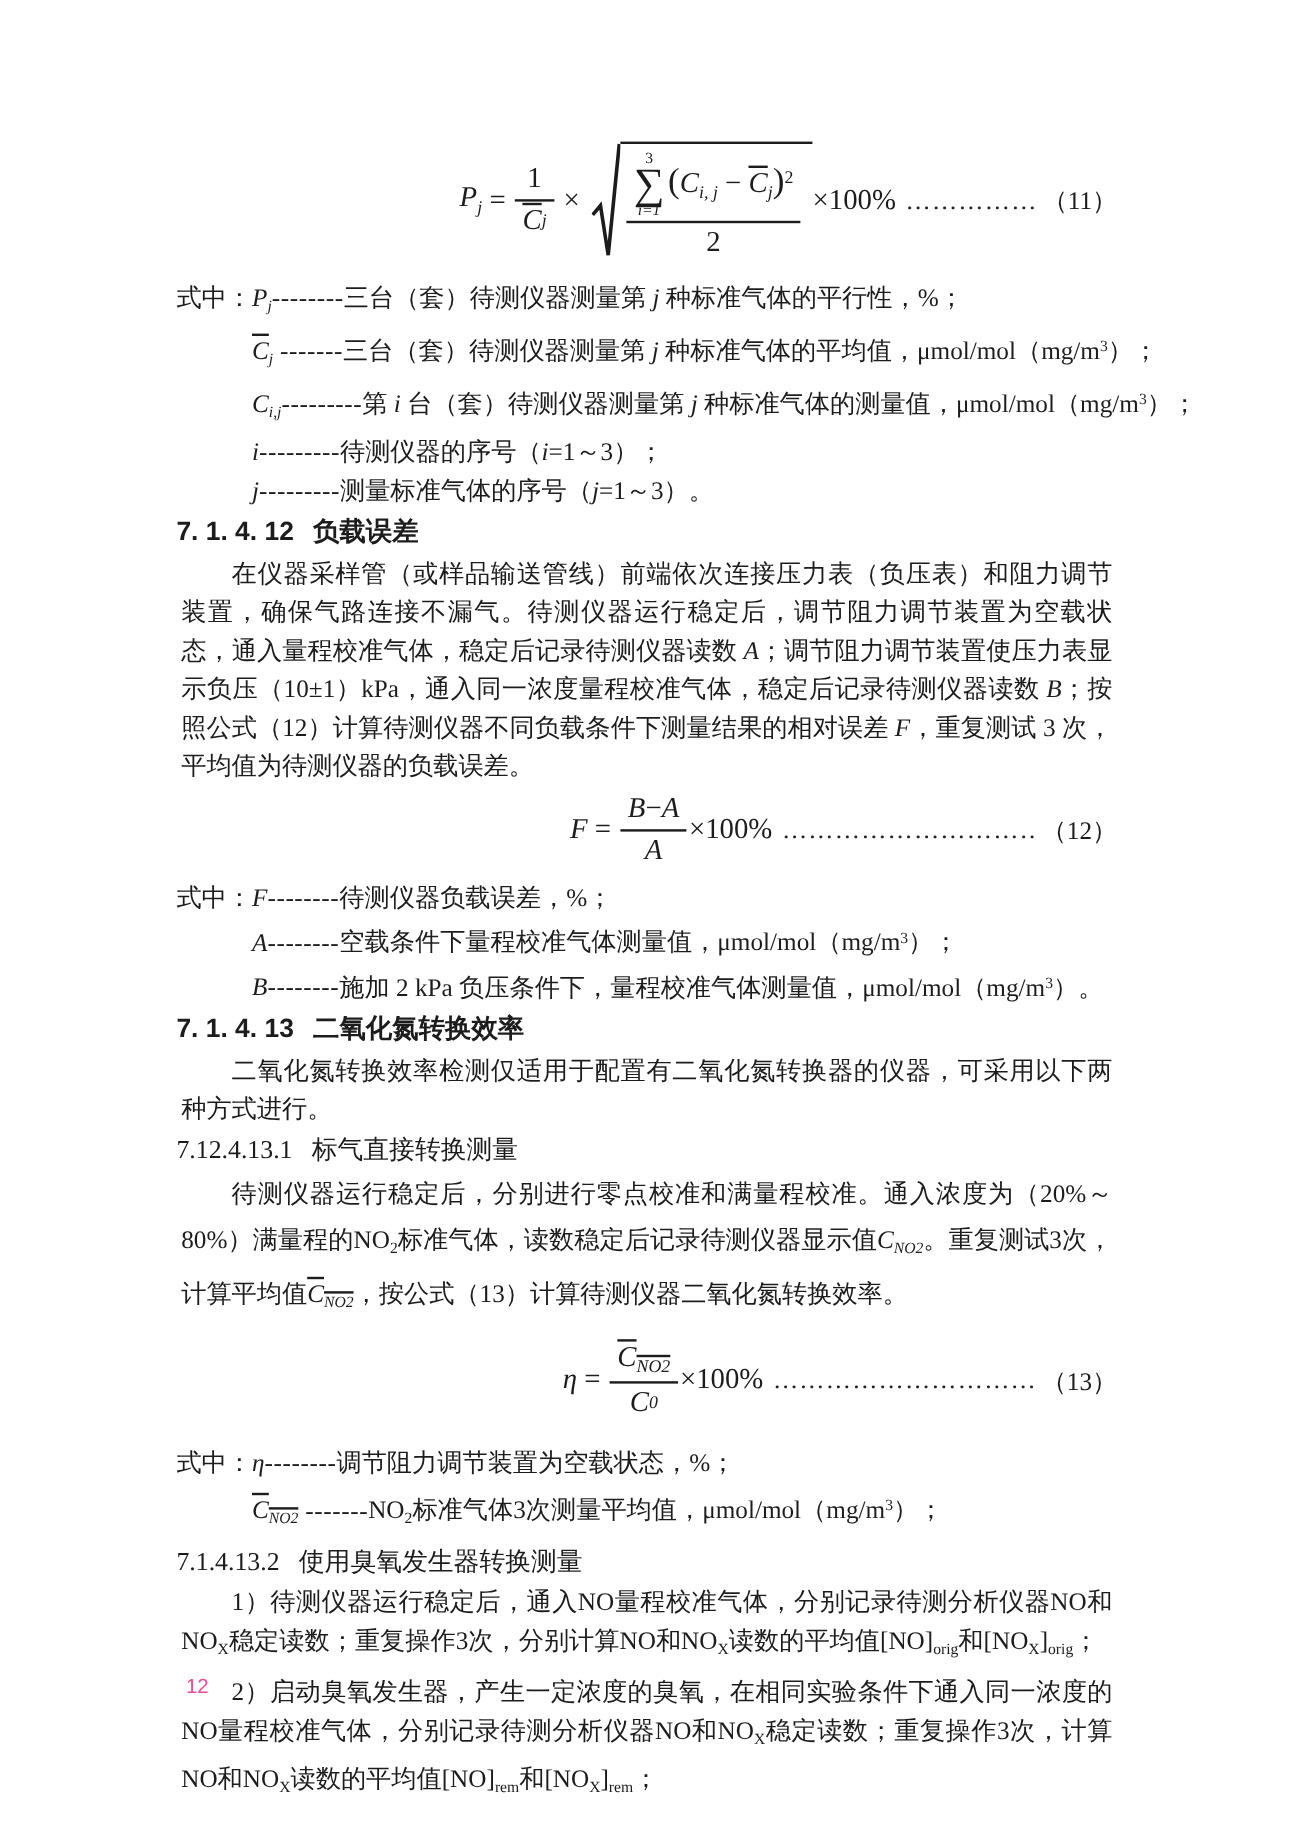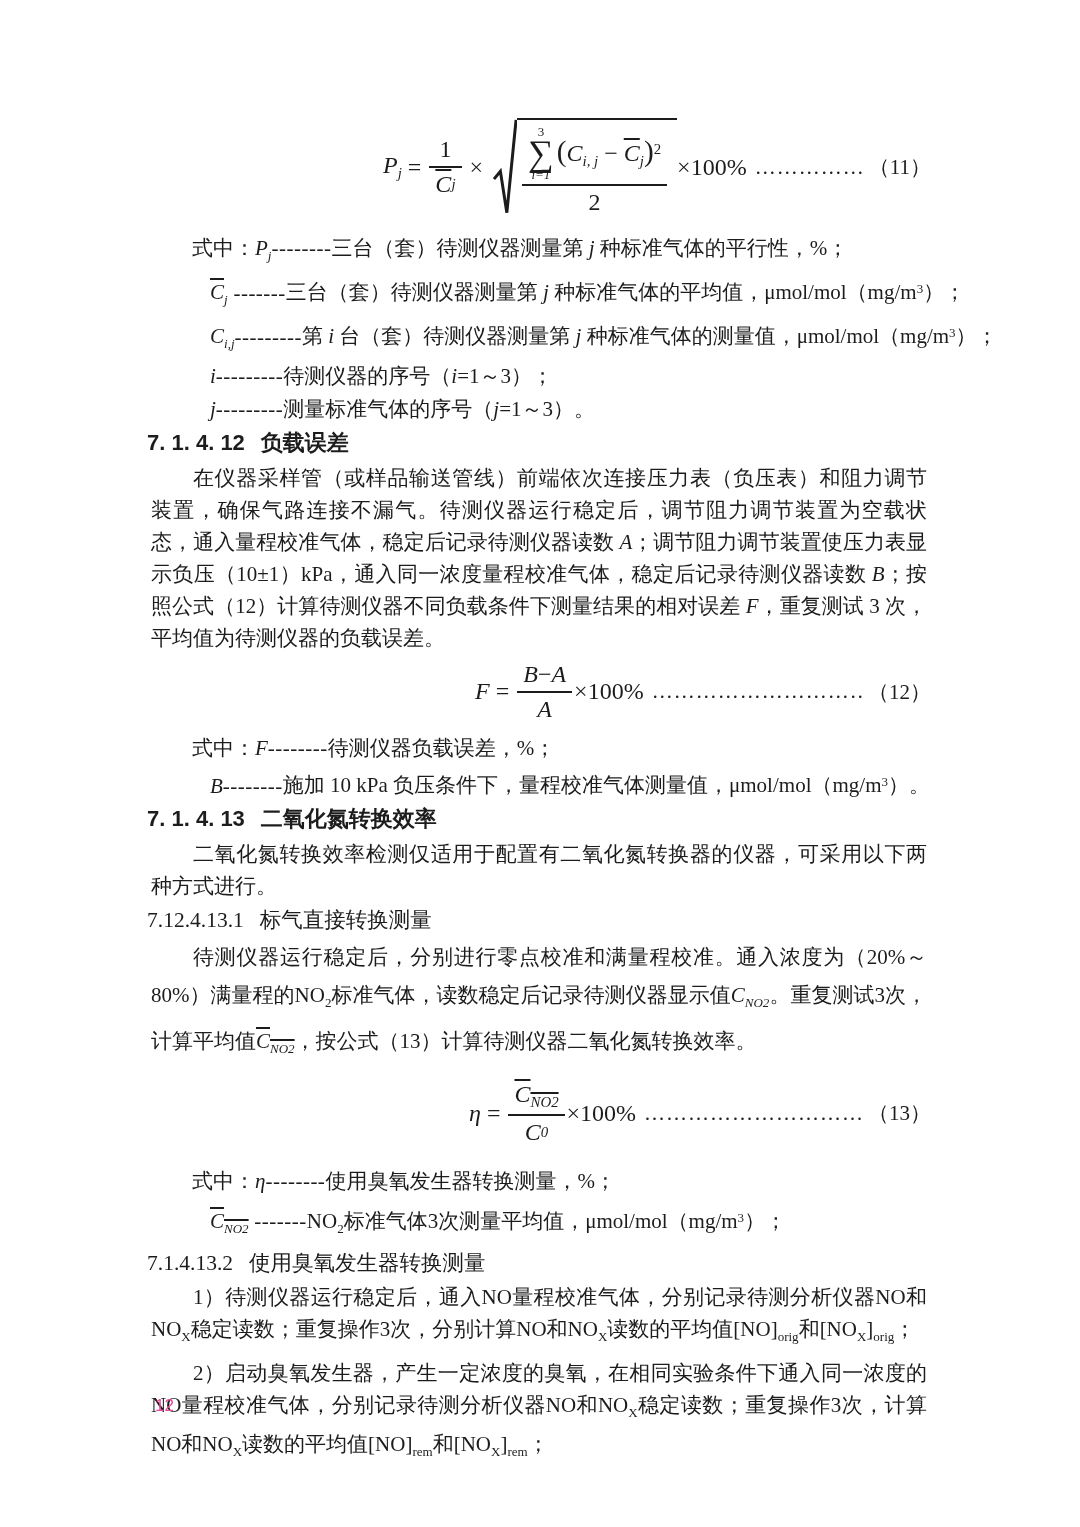--- a/index.html
+++ b/index.html
@@ -46,21 +46,21 @@
   
   .defs{margin:2px 0 2px 0;}
   .def-line{
     font-size:21px;
     line-height:33px;
     padding-left:63px;
     white-space:nowrap;
   }
   .defs.wide .def-line{line-height:36px;}
   .def-line.with-lead{padding-left:0;}
-  .def-lead{letter-spacing:0;margin-left:45px;}
+  .def-lead{letter-spacing:0;}
   .def-var{font-family:"Liberation Serif","DejaVu Serif",serif;}
   .def-dash{letter-spacing:0.5px;}
   
   .i{font-style:italic;font-family:"Liberation Serif","DejaVu Serif",serif;}
   .sub{font-size:0.62em;vertical-align:-0.35em;}
   .sup{font-size:0.62em;vertical-align:0.5em;}
   .ol{text-decoration:overline;text-decoration-thickness:1.5px;}
   .lp{font-size:1.22em;}
   
   .formula{
@@ -201,21 +201,22 @@
             </span>
         </span>
         <span>×100%</span>
       </span>
       <span class="dots">………………………………………………………</span>
       <span class="ftag">（12）</span>
     </div>
 
     <div class="defs">
       <div class="def-line with-lead"><span class="def-lead">式中：</span><span class="def-var"><span class="i">F</span></span><span class="def-dash">--------</span><span class="def-desc"><span>待测仪器负载误差，%；</span></span></div>
-      <div class="def-line"><span class="def-var"><span class="i">B</span></span><span class="def-dash">--------</span><span class="def-desc"><span>施加 10 kPa 负压条件下，量程校准气体测量值，μmol/mol（mg/m</span><span class="sup">3</span><span>）。</span></span></div>
+      <div class="def-line"><span class="def-var"><span class="i">A</span></span><span class="def-dash">--------</span><span class="def-desc"><span>空载条件下量程校准气体测量值，μmol/mol（mg/m</span><span class="sup">3</span><span>）；</span></span></div>
+      <div class="def-line"><span class="def-var"><span class="i">B</span></span><span class="def-dash">--------</span><span class="def-desc"><span>施加 2 kPa 负压条件下，量程校准气体测量值，μmol/mol（mg/m</span><span class="sup">3</span><span>）。</span></span></div>
     </div>
 
     <div class="heading"><span>7. 1. 4. 13</span><span class="h-title">二氧化氮转换效率</span></div>
     <p class="body-p"><span>二氧化氮转换效率检测仅适用于配置有二氧化氮转换器的仪器，可采用以下两种方式进行。</span></p>
 
     <div class="subheading"><span>7.12.4.13.1</span><span class="h-title">标气直接转换测量</span></div>
     <p class="body-p loose"><span>待测仪器运行稳定后，分别进行零点校准和满量程校准。通入浓度为（20%～80%）满量程的NO</span><span class="sub">2</span><span>标准气体，读数稳定后记录待测仪器显示值</span><span class="i">C</span><span class="i sub">NO2</span><span>。重复测试3次，计算平均值</span><span class="ol"><span class="i">C</span><span class="i sub">NO2</span></span><span>，按公式（13）计算待测仪器二氧化氮转换效率。</span></p>
 
     <div class="formula f13">
       <span class="fsp13"></span>
@@ -231,21 +232,21 @@
               <span class="i sub">0</span>
             </span>
         </span>
         <span>×100%</span>
       </span>
       <span class="dots">……………………………………......………………</span>
       <span class="ftag">（13）</span>
     </div>
 
     <div class="defs wide">
-      <div class="def-line with-lead"><span class="def-lead">式中：</span><span class="def-var"><span class="i">η</span></span><span class="def-dash">--------</span><span class="def-desc"><span>使用臭氧发生器转换测量，%；</span></span></div>
+      <div class="def-line with-lead"><span class="def-lead">式中：</span><span class="def-var"><span class="i">η</span></span><span class="def-dash">--------</span><span class="def-desc"><span>调节阻力调节装置为空载状态，%；</span></span></div>
       <div class="def-line"><span class="def-var"><span class="ol"><span class="i">C</span><span class="i sub">NO2</span></span></span><span class="def-dash"> -------</span><span class="def-desc"><span>NO</span><span class="sub">2</span><span>标准气体3次测量平均值，μmol/mol（mg/m</span><span class="sup">3</span><span>）；</span></span></div>
     </div>
 
     <div class="subheading"><span>7.1.4.13.2</span><span class="h-title">使用臭氧发生器转换测量</span></div>
     <p class="body-p"><span>1）待测仪器运行稳定后，通入NO量程校准气体，分别记录待测分析仪器NO和NO</span><span class="sub">X</span><span>稳定读数；重复操作3次，分别计算NO和NO</span><span class="sub">X</span><span>读数的平均值[NO]</span><span class="sub">orig</span><span>和[NO</span><span class="sub">X</span><span>]</span><span class="sub">orig</span><span>；</span></p>
     <p class="body-p"><span>2）启动臭氧发生器，产生一定浓度的臭氧，在相同实验条件下通入同一浓度的NO量程校准气体，分别记录待测分析仪器NO和NO</span><span class="sub">X</span><span>稳定读数；重复操作3次，计算NO和NO</span><span class="sub">X</span><span>读数的</span><span>平均值[NO]</span><span class="sub">rem</span><span>和[NO</span><span class="sub">X</span><span>]</span><span class="sub">rem</span><span>；</span></p>
 
   </div>
 
   <div class="page-number">12</div>

